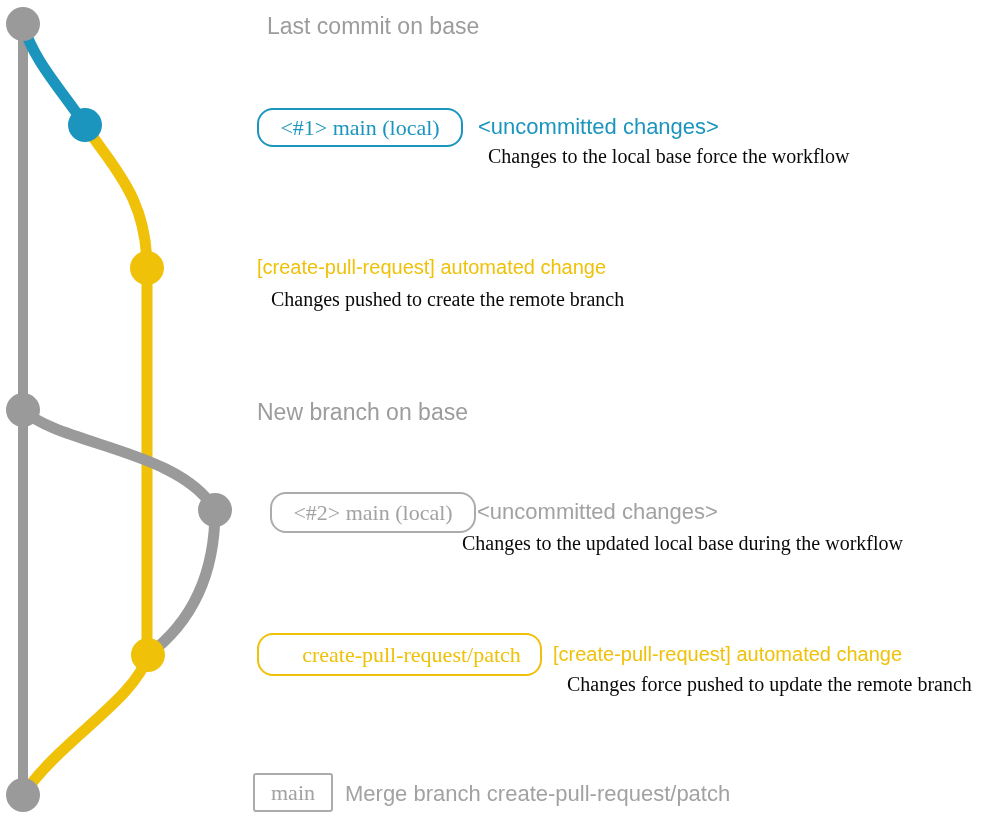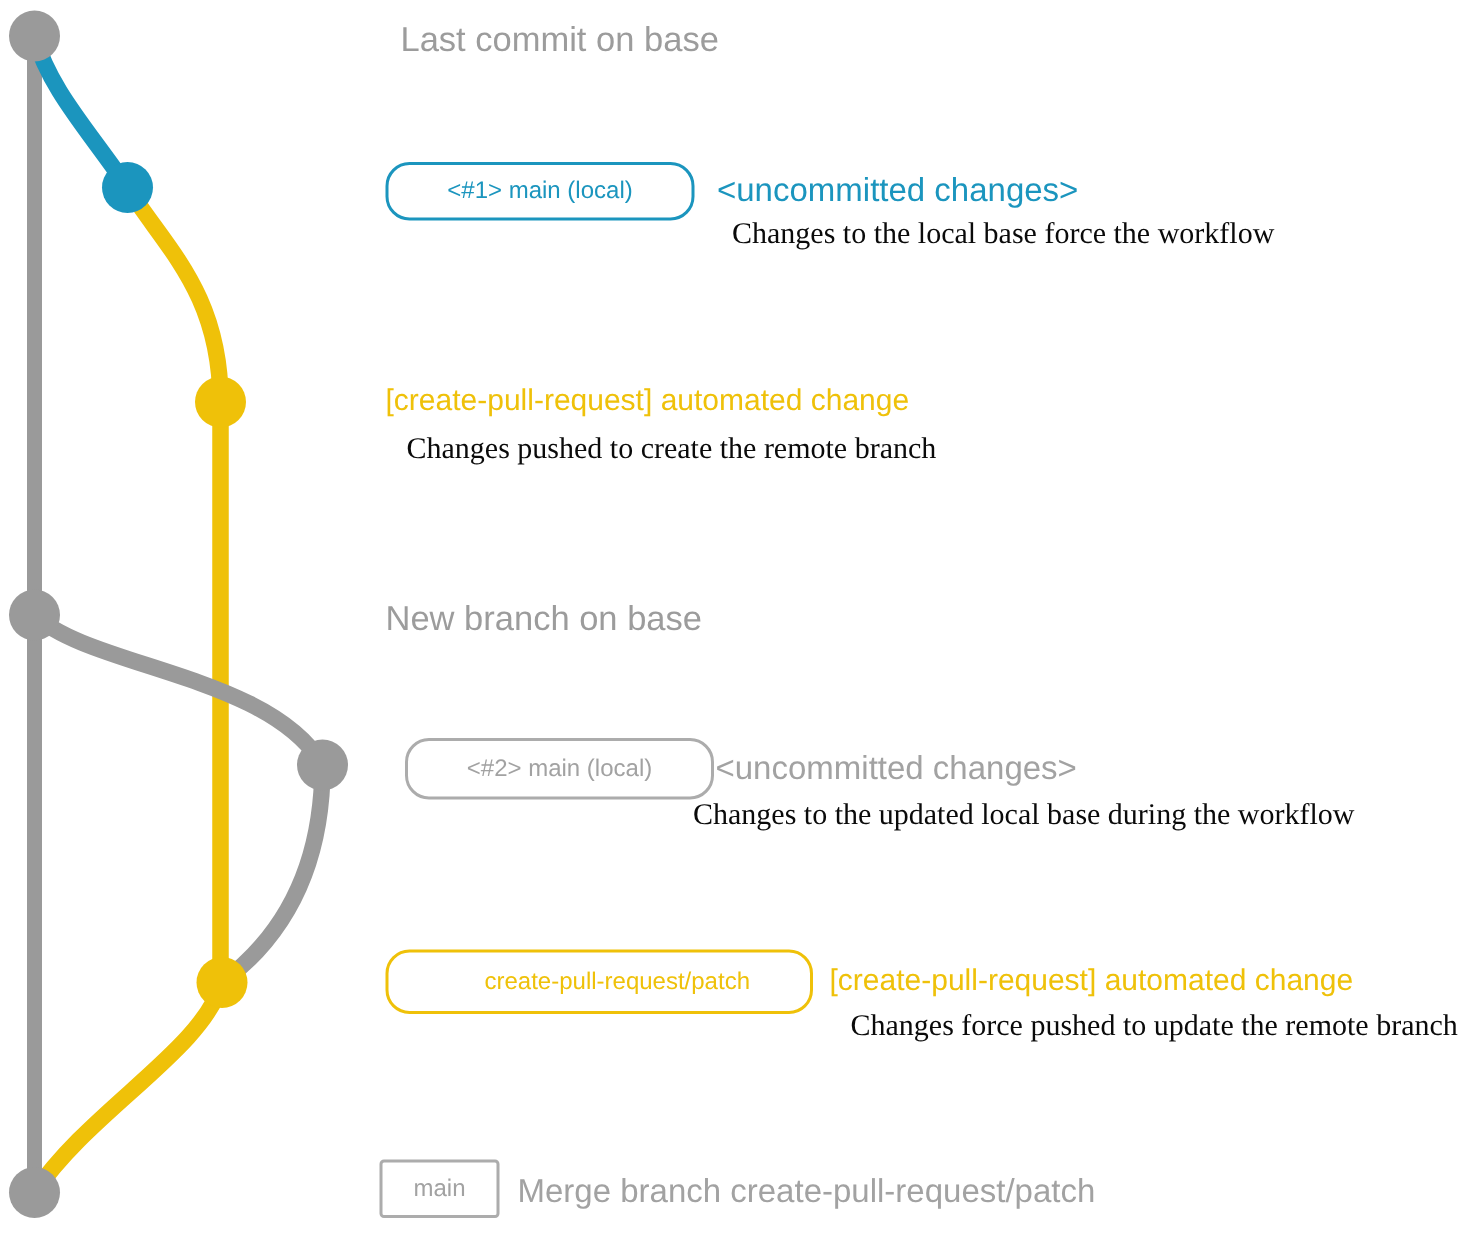--- a/index.html
+++ b/index.html
@@ -10,21 +10,22 @@
   #graph-svg{position:absolute;left:0;top:0;}
   .abs{position:absolute;white-space:nowrap;}
   .gray-label{font-size:23px;color:#9C9C9C;}
   .blue-text{font-size:22px;color:#1B95BE;}
   .yellow-text{font-size:20px;color:#EFC109;}
   .gray-text{font-size:22px;color:#A2A2A2;}
   .desc{font-family:"Liberation Serif",serif;font-size:20px;color:#0A0A0A;}
   .badge{
     box-sizing:border-box;border:2px solid;border-radius:16px;
     display:flex;align-items:center;justify-content:center;
-    font-size:16px;
+    font-size:22px;
+    font-family:Liberation Serif, serif;
   }
   .badge.blue{color:#1B95BE;border-color:#1B95BE;}
   .badge.gray{color:#A2A2A2;border-color:#ACACAC;}
   .badge.yellow{color:#EFC109;border-color:#EFC109;padding-left:24px;}
 </style>
 </head>
 <body>
 
 <svg id="graph-svg" width="981" height="827" viewBox="0 0 981 827" xmlns="http://www.w3.org/2000/svg" aria-hidden="true">
 

